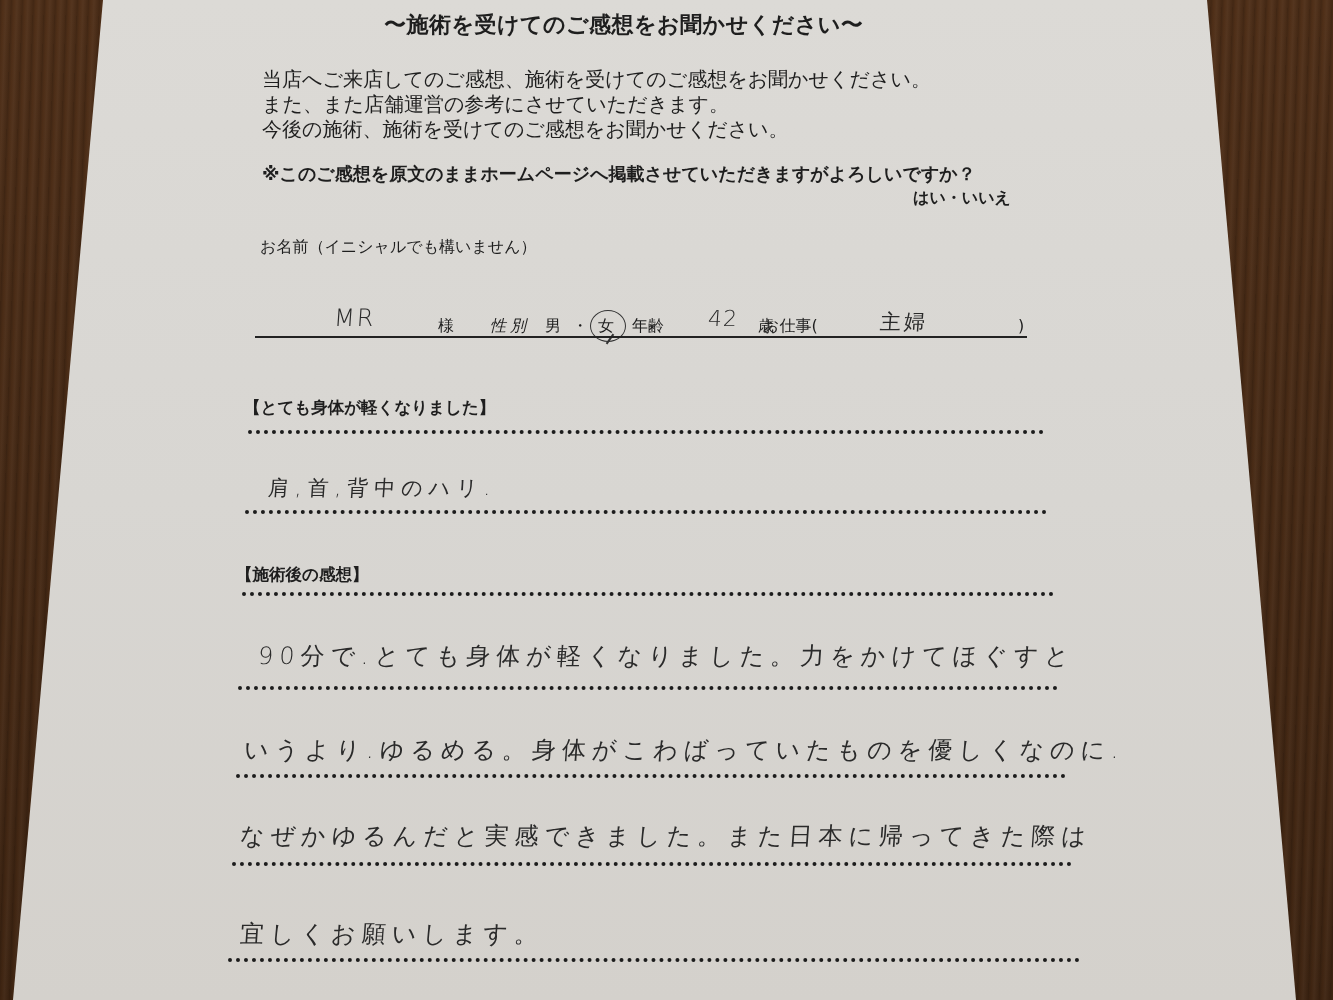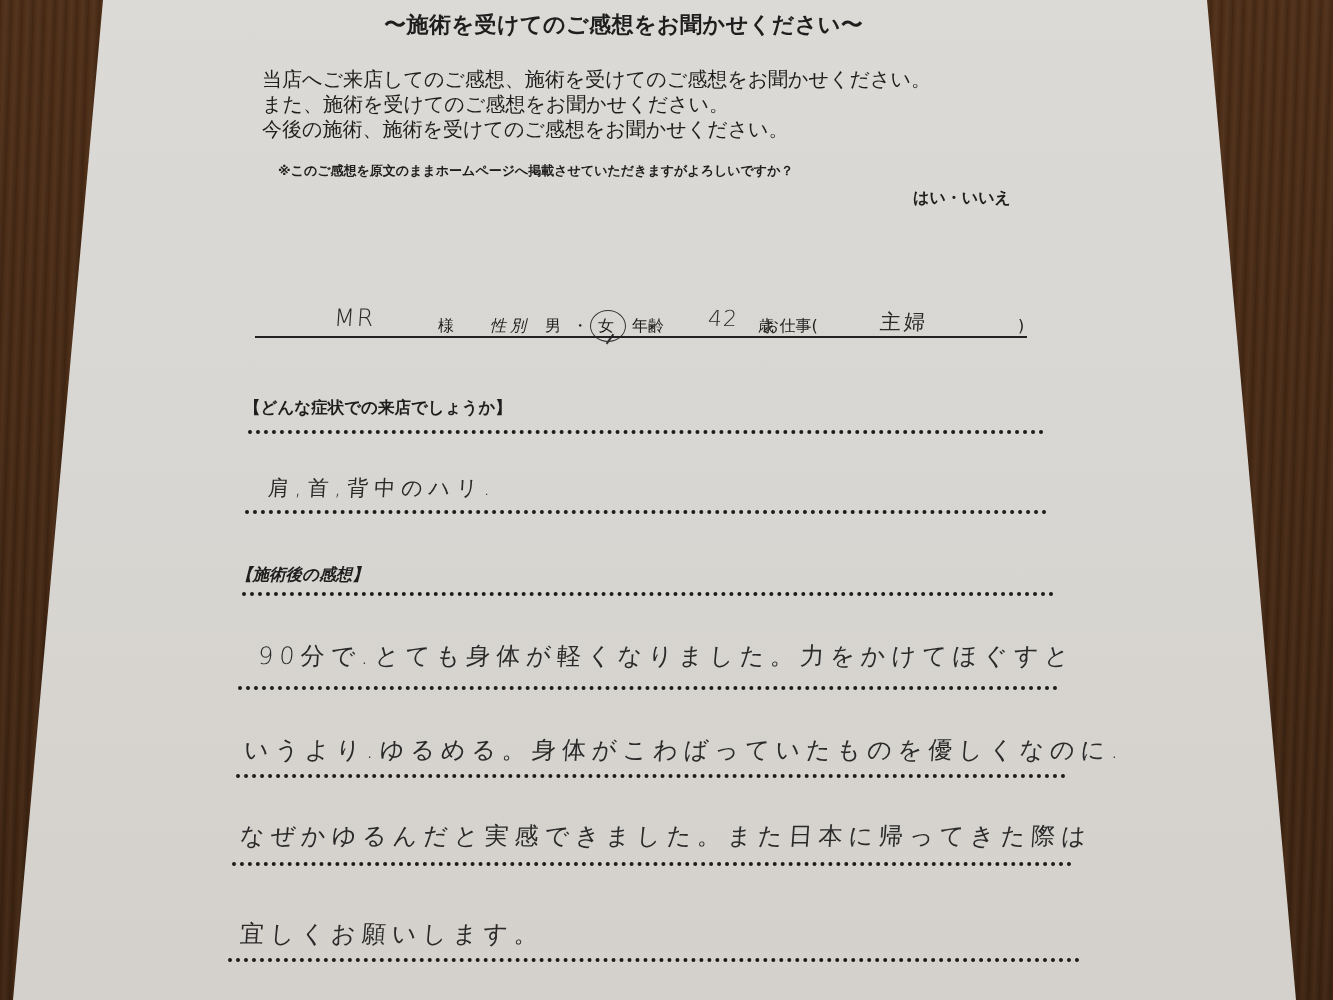--- a/index.html
+++ b/index.html
@@ -15,70 +15,71 @@
       position: absolute; left: 0; top: 0; width: 1316px; height: 1000px;
       background: linear-gradient(180deg, #dcdad6 0%, #d8d6d2 50%, #d4d1cc 100%);
       clip-path: polygon(103px 0px, 1207px 0px, 1296px 1000px, 13px 1000px);
     }
     .ink-print { color: #1e1e1e; position: absolute; white-space: nowrap; }
     .hand { color: #2a2a2a; position: absolute; white-space: nowrap;
       font-family: "DejaVu Sans", sans-serif; font-weight: 300; letter-spacing: 6px;
       transform: skewX(-4deg); }
     .title { left: 384px; top: 10px; font-size: 22px; font-weight: bold; letter-spacing: 0.5px; }
     .intro { left: 262px; font-size: 20px; }
-    .consent { left: 278px; top: 162px; font-size: 13px; font-weight: bold; }
+    .consent { left: 262px; top: 162px; font-size: 18px; font-weight: bold; }
     .consent-opts { left: 913px; top: 188px; font-size: 16px; font-weight: bold; text-align: center; }
     .name-label { left: 260px; top: 237px; font-size: 16px; }
     .name-line { position: absolute; left: 255px; top: 336px; width: 772px; height: 2px; background: #222; }
     .row-label { font-size: 16px; top: 316px; }
     .circle-mark { position: absolute; left: 590px; top: 310px; width: 34px; height: 30px;
       border: 1.5px solid #333; border-radius: 50%; }
     .circle-tail { position: absolute; left: 604px; top: 338px; width: 12px; height: 2px; background: #333; transform: rotate(-55deg); }
     .dotted { position: absolute; height: 0; border-top: 4px dotted #1c1c1c; }
     .section-head { font-size: 16.5px; font-weight: bold; }
     .ans { font-size: 21px; }
     .comment { font-size: 24px; }
   </style>
 </head>
 <body>
 
 <div class="paper">
 
   <div class="ink-print title">〜施術を受けてのご感想をお聞かせください〜</div>
 
   <div class="ink-print intro" style="top:66px">当店へご来店してのご感想、施術を受けてのご感想をお聞かせください。</div>
-  <div class="ink-print intro" style="top:91px">また、施術を受けてのご感想をお聞かせください。</div>
+  <div class="ink-print intro" style="top:91px">また、また店舗運営の参考にさせていただきます。</div>
   <div class="ink-print intro" style="top:116px">今後の施術、施術を受けてのご感想をお聞かせください。</div>
 
   <div class="ink-print consent">※このご感想を原文のままホームページへ掲載させていただきますがよろしいですか？</div>
   <div class="ink-print consent-opts">はい・いいえ</div>
 
+  <div class="ink-print name-label">お名前（イニシャルでも構いません）</div>
 
   <div class="hand" style="left:334px; top:304px; font-size:24px; letter-spacing:2px;">MR</div>
   <div class="ink-print row-label" style="left:438px;">様</div>
   <div class="ink-print row-label" style="left:490px; letter-spacing:4px;font-style:italic;">性別</div>
   <div class="ink-print row-label" style="left:545px;">男</div>
   <div class="ink-print row-label" style="left:572px;">・</div>
   <div class="ink-print row-label" style="left:598px;">女</div>
   <div class="circle-mark"></div>
   <div class="circle-tail"></div>
   <div class="ink-print row-label" style="left:632px;">年齢</div>
   <div class="hand" style="left:708px; top:306px; font-size:22px; letter-spacing:1px;">42</div>
   <div class="ink-print row-label" style="left:758px;">歳</div>
   <div class="ink-print row-label" style="left:763px;">お仕事(</div>
   <div class="hand" style="left:880px; top:308px; font-size:21px; letter-spacing:3px;">主婦</div>
   <div class="ink-print row-label" style="left:1018px;">)</div>
   <div class="name-line"></div>
 
-  <div class="ink-print section-head" style="left:244px; top:397px;">【どんな症状での来店でしょうか】</div>
+  <div class="ink-print section-head" style="left:244px; top:397px;">【とても身体が軽くなりました】</div>
   <div class="dotted" style="left:248px; top:430px; width:796px;"></div>
   <div class="hand ans" style="left:268px; top:474px;">肩,首,背中のハリ.</div>
   <div class="dotted" style="left:245px; top:510px; width:802px;"></div>
 
-  <div class="ink-print section-head" style="left:236px; top:564px;font-style:italic;">【施術後の感想】</div>
+  <div class="ink-print section-head" style="left:236px; top:564px;">【施術後の感想】</div>
   <div class="dotted" style="left:242px; top:592px; width:812px;"></div>
 
   <div class="hand comment" style="left:258px; top:640px;">90分で.とても身体が軽くなりました。力をかけてほぐすと</div>
   <div class="dotted" style="left:238px; top:686px; width:820px;"></div>
 
   <div class="hand comment" style="left:244px; top:734px;">いうより.ゆるめる。身体がこわばっていたものを優しくなのに.</div>
   <div class="dotted" style="left:236px; top:774px; width:830px;"></div>
 
   <div class="hand comment" style="left:240px; top:820px;">なぜかゆるんだと実感できました。また日本に帰ってきた際は</div>
   <div class="dotted" style="left:232px; top:862px; width:840px;"></div>

